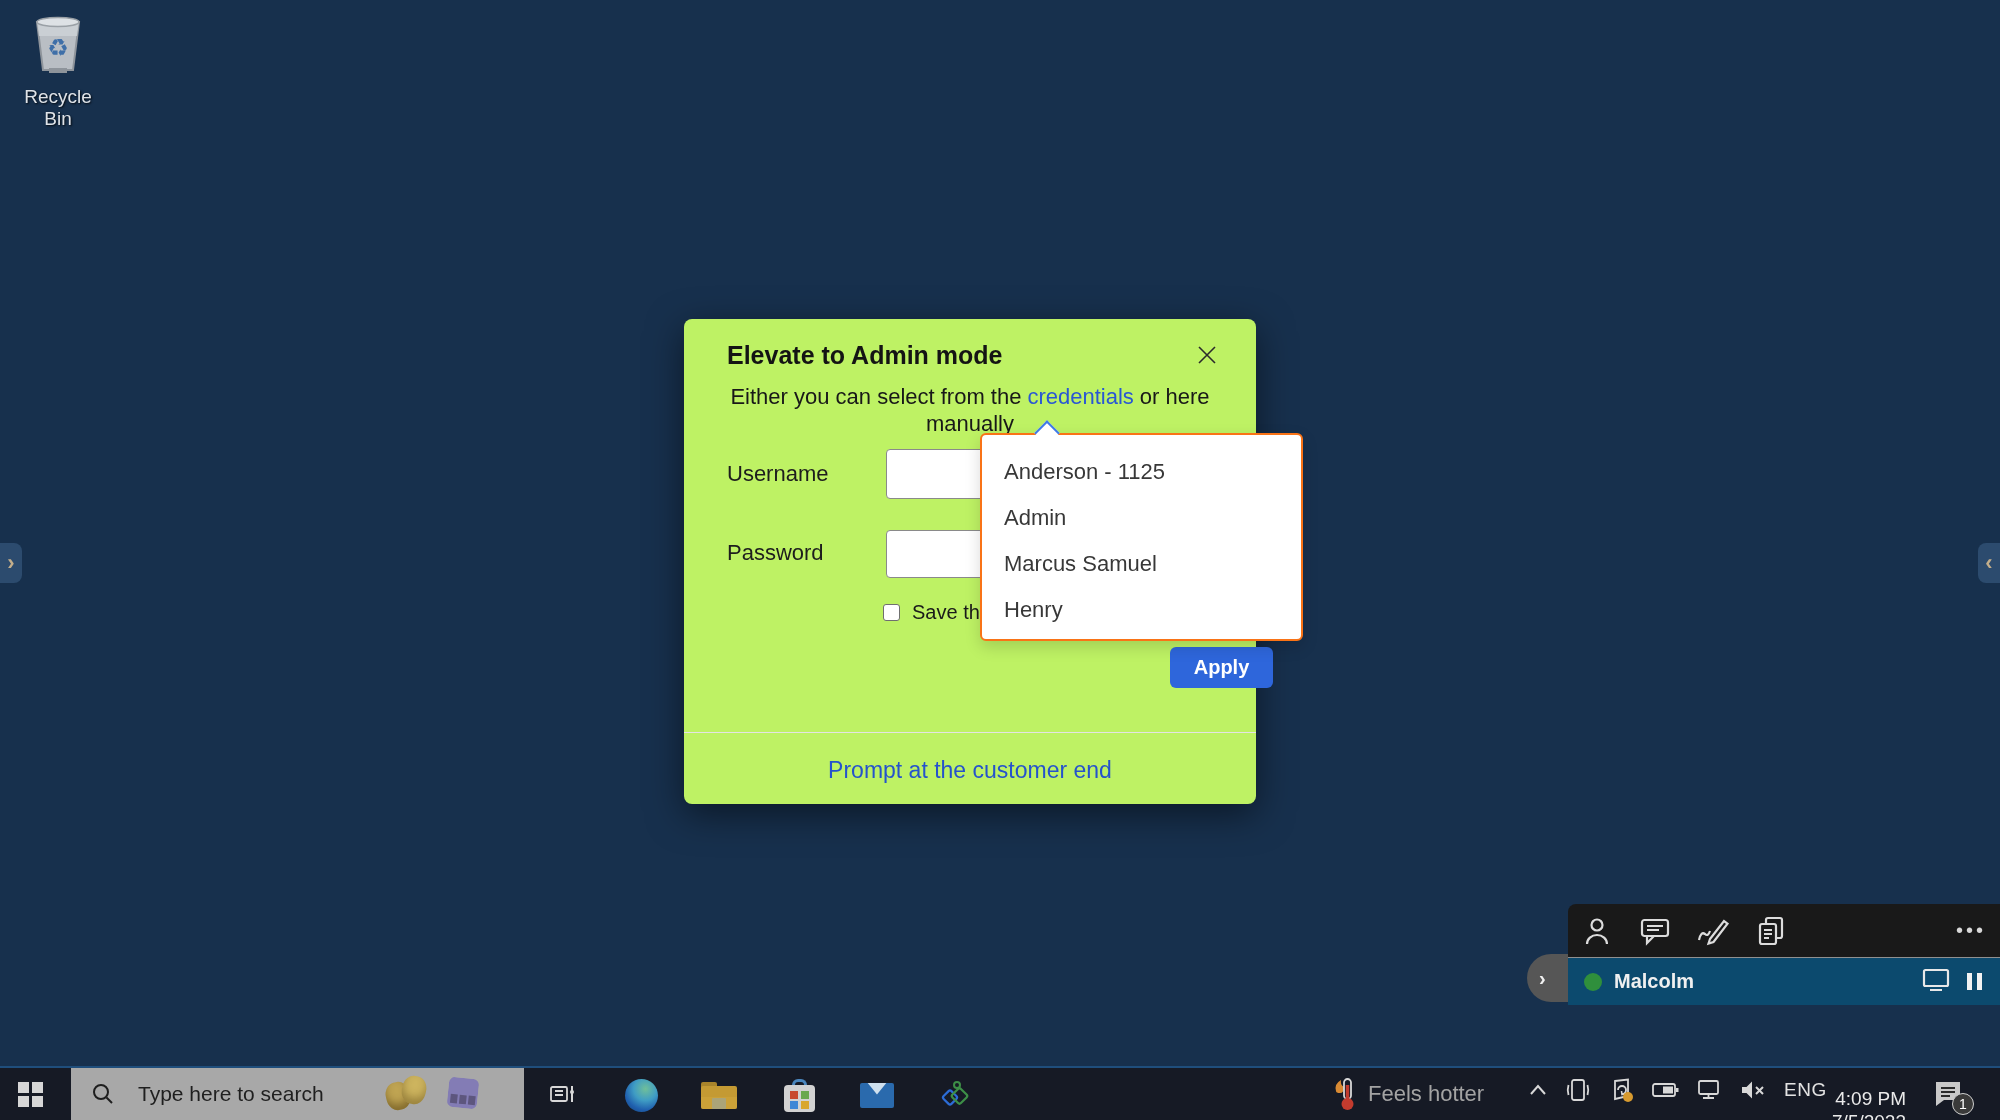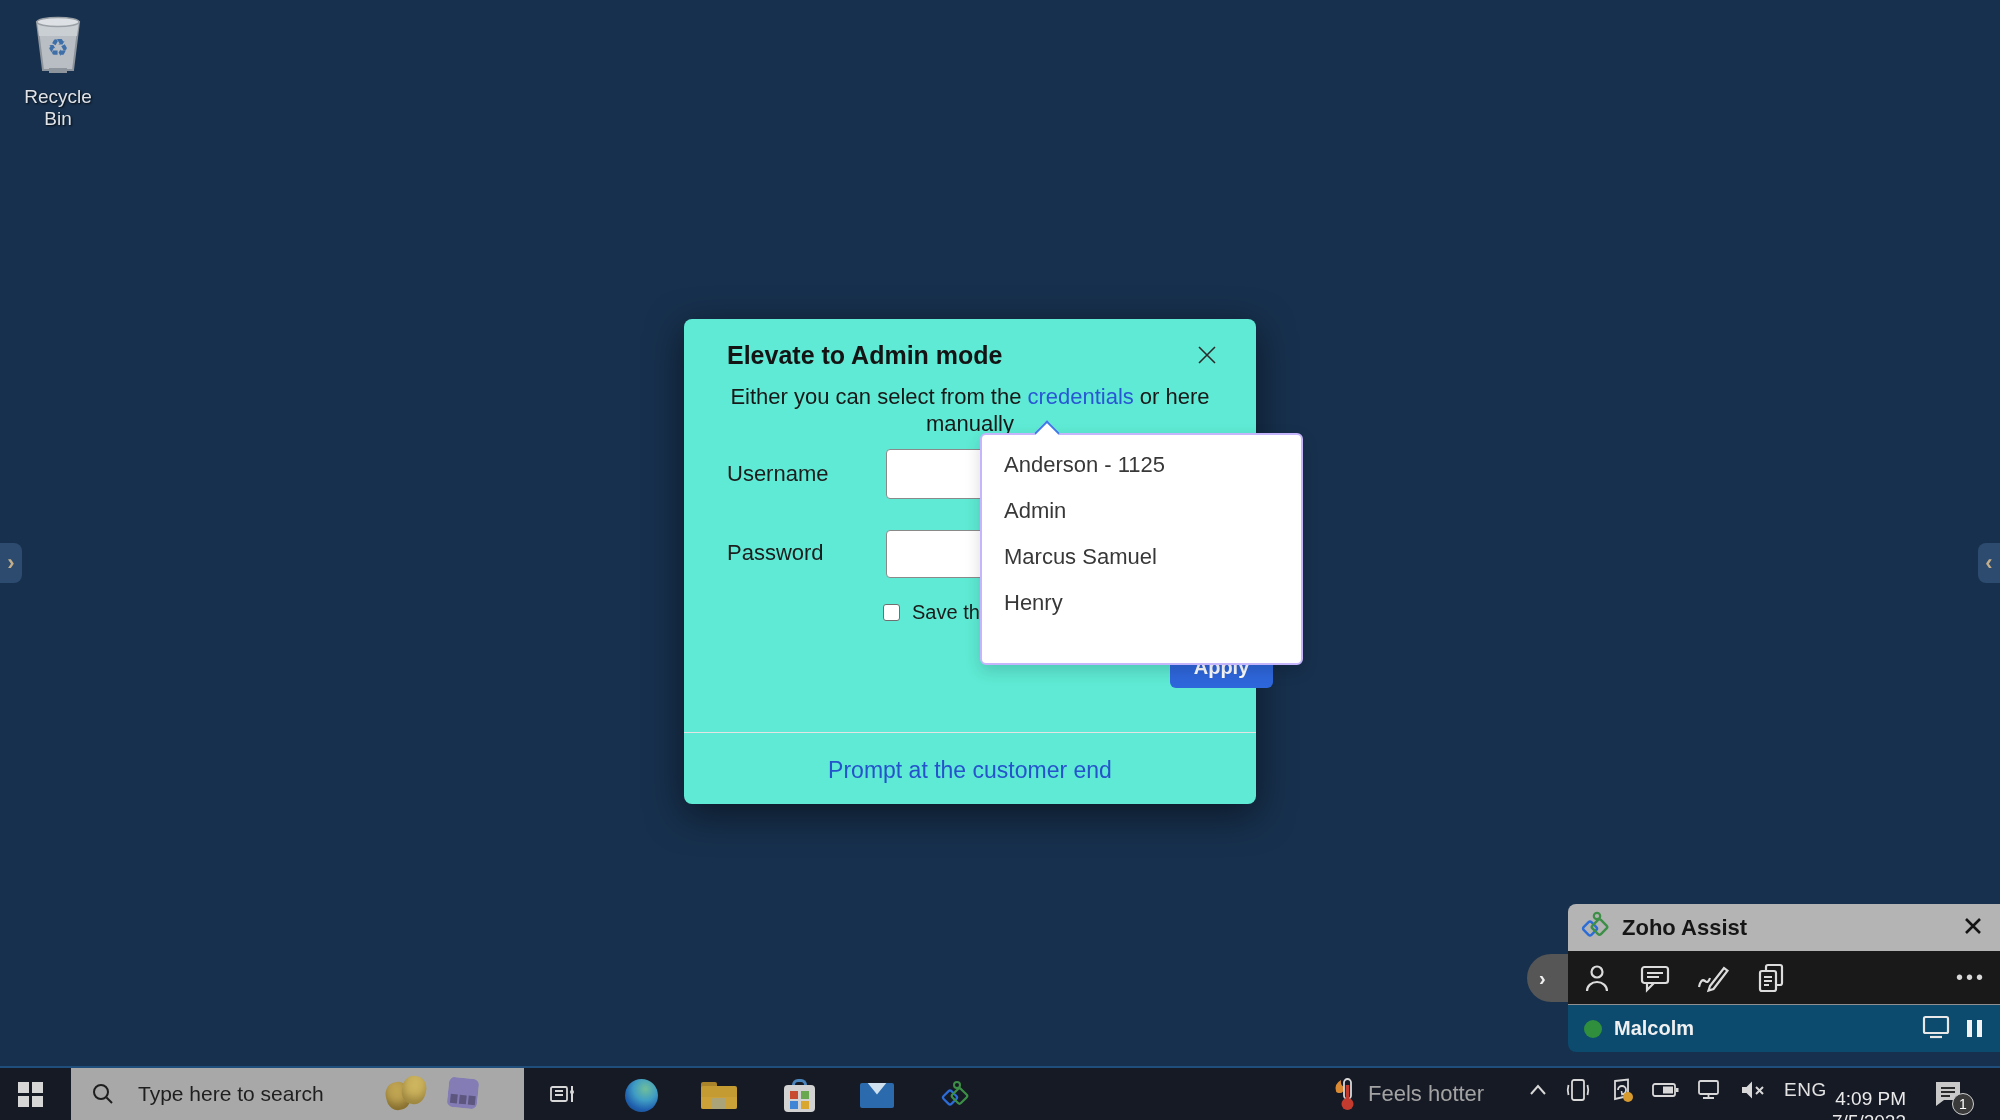--- a/index.html
+++ b/index.html
@@ -10,38 +10,38 @@
 
   
   .recycle-bin { left:10px; top:12px; width:96px; text-align:center; }
   .recycle-label { margin-top:4px; font-size:19px; color:#dfe3e8; text-shadow:1px 1px 2px rgba(0,0,0,.8); }
   .edge-tab { width:22px; height:40px; top:543px; background:#2c4b6e; color:#c3ae8b; font-size:22px; font-weight:bold;
               display:flex; align-items:center; justify-content:center; }
   .edge-tab.left { left:0; border-radius:0 8px 8px 0; }
   .edge-tab.right { right:0; border-radius:8px 0 0 8px; }
 
   
-  .dialog { left:684px; top:319px; width:572px; height:485px; background:#5eead4; border-radius:8px;
+  .dialog { left:684px; top:319px; width:572px; height:485px; background:#bef264; border-radius:8px;
             box-shadow:0 10px 36px rgba(0,0,0,.5); z-index:10; }
   .dlg-title { left:43px; top:22px; font-size:25px; font-weight:700; color:#141414; }
   .dlg-close { right:34px; top:22px; width:30px; height:30px; background:none; border:none; cursor:pointer; }
   .dlg-sub { left:0; right:0; top:64px; text-align:center; font-size:22px; color:#181818; line-height:27px; }
   .dlg-link { color:#2957d4; margin:0 6px; cursor:pointer; }
   .fld-label { left:43px; font-size:22px; color:#1d1d1d; line-height:26px; }
   .fld-input { left:202px; width:384px; height:50px; border:1.5px solid #8a8a8a; border-radius:4px; background:#fff; font-size:20px; padding:0 10px; }
   .chk { left:199px; top:285px; width:17px; height:17px; border:1.5px solid #6f6f6f; border-radius:3px; background:#fff; }
   .chk-label { left:228px; top:282px; font-size:20px; color:#1a1a1a; white-space:nowrap; }
   .apply-btn { left:486px; top:328px; width:103px; height:41px; background:#2e66db; color:#ffffff; font-size:20px; font-weight:600;
                border:none; border-radius:6px; cursor:pointer; font-family:"Liberation Sans",sans-serif; }
   .dlg-divider { left:0; right:0; top:413px; height:1px; background:#e4e4e4; }
   .dlg-footer-link { left:0; right:0; top:438px; text-align:center; font-size:23px; color:#2553cc; cursor:pointer; }
 
   
-  .dropdown { left:980px; top:433px; width:323px; height:232px; background:#fff; border:2px solid #c4b5fd; border-radius:6px;
-              z-index:20; box-shadow:0 6px 16px rgba(0,0,0,.15); padding-top:7px; }
+  .dropdown { left:980px; top:433px; width:323px; height:208px; background:#fff; border:2px solid #f97316; border-radius:6px;
+              z-index:20; box-shadow:0 6px 16px rgba(0,0,0,.15); padding-top:14px; }
   .dropdown .caret { position:absolute; top:-11px; left:56px; width:18px; height:18px; background:#fff;
                      border-left:2px solid #3e7ae8; border-top:2px solid #3e7ae8; transform:rotate(45deg); }
   .dd-item { height:46px; line-height:46px; padding-left:22px; font-size:22px; color:#383838; cursor:pointer; }
 
   
   .assist { left:1568px; top:904px; width:432px; height:148px; border-radius:8px 0 0 8px; overflow:hidden; z-index:5; }
   .assist-header { height:47px; background:#b4b4b4; display:flex; align-items:center; padding-left:12px; }
   .assist-title { font-size:22px; font-weight:700; color:#161616; margin-left:10px; }
   .assist-close { margin-left:auto; margin-right:14px; background:none; border:none; cursor:pointer; width:26px; height:26px; }
   .assist-toolbar { height:53px; background:#191919; display:flex; align-items:center; padding-left:12px; gap:24px; }
@@ -150,35 +150,20 @@
     <div class="dd-item">Admin</div>
     <div class="dd-item">Marcus Samuel</div>
     <div class="dd-item">Henry</div>
   </div>
 
   <div class="abs assist-handle">
     <span>›</span>
   </div>
 
   <div class="abs assist">
-    <div class="assist-header">
-      <span>
-        <svg width="32" height="32" viewBox="0 0 32 32" fill="none">
-          <circle cx="17" cy="6" r="3.2" stroke="#3d8f47" stroke-width="2.2"></circle>
-          <rect x="4.5" y="13" width="11" height="11" rx="2" transform="rotate(45 10 18.5)" stroke="#2c6cd6" stroke-width="2.4"></rect>
-          <rect x="13.5" y="11" width="12" height="12" rx="2" transform="rotate(45 19.5 17)" stroke="#3d8f47" stroke-width="2.4"></rect>
-        </svg>
-      </span>
-      <span class="assist-title">Zoho Assist</span>
-      <button class="assist-close">
-        <svg width="20" height="20" viewBox="0 0 20 20">
-          <path d="M3 3 L17 17 M17 3 L3 17" stroke="#141414" stroke-width="2.6" fill="none"></path>
-        </svg>
-      </button>
-    </div>
     <div class="assist-toolbar">
       <span class="tb-icon">
         <svg width="30" height="32" viewBox="0 0 30 32" fill="none" stroke="#dcdcdc" stroke-width="2.2">
           <circle cx="15" cy="10" r="5.5"></circle>
           <path d="M5 29 a10 9 0 0 1 20 0"></path>
         </svg>
       </span>
       <span class="tb-icon">
         <svg width="32" height="30" viewBox="0 0 32 30" fill="none" stroke="#dcdcdc" stroke-width="2.2">
           <rect x="3" y="4" width="26" height="16" rx="2.5"></rect>

